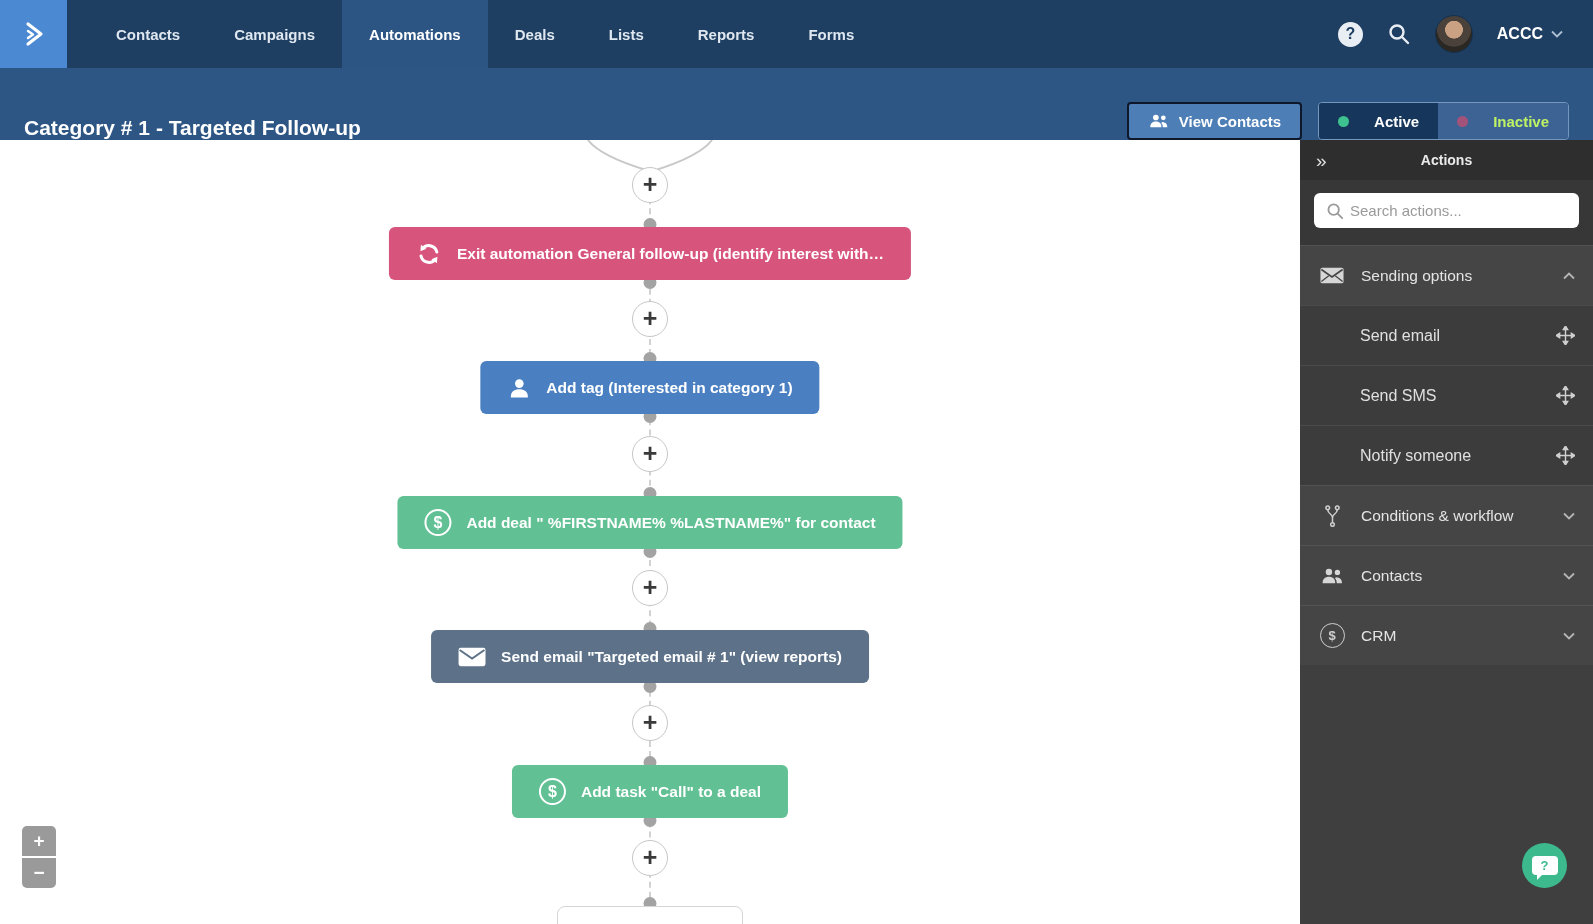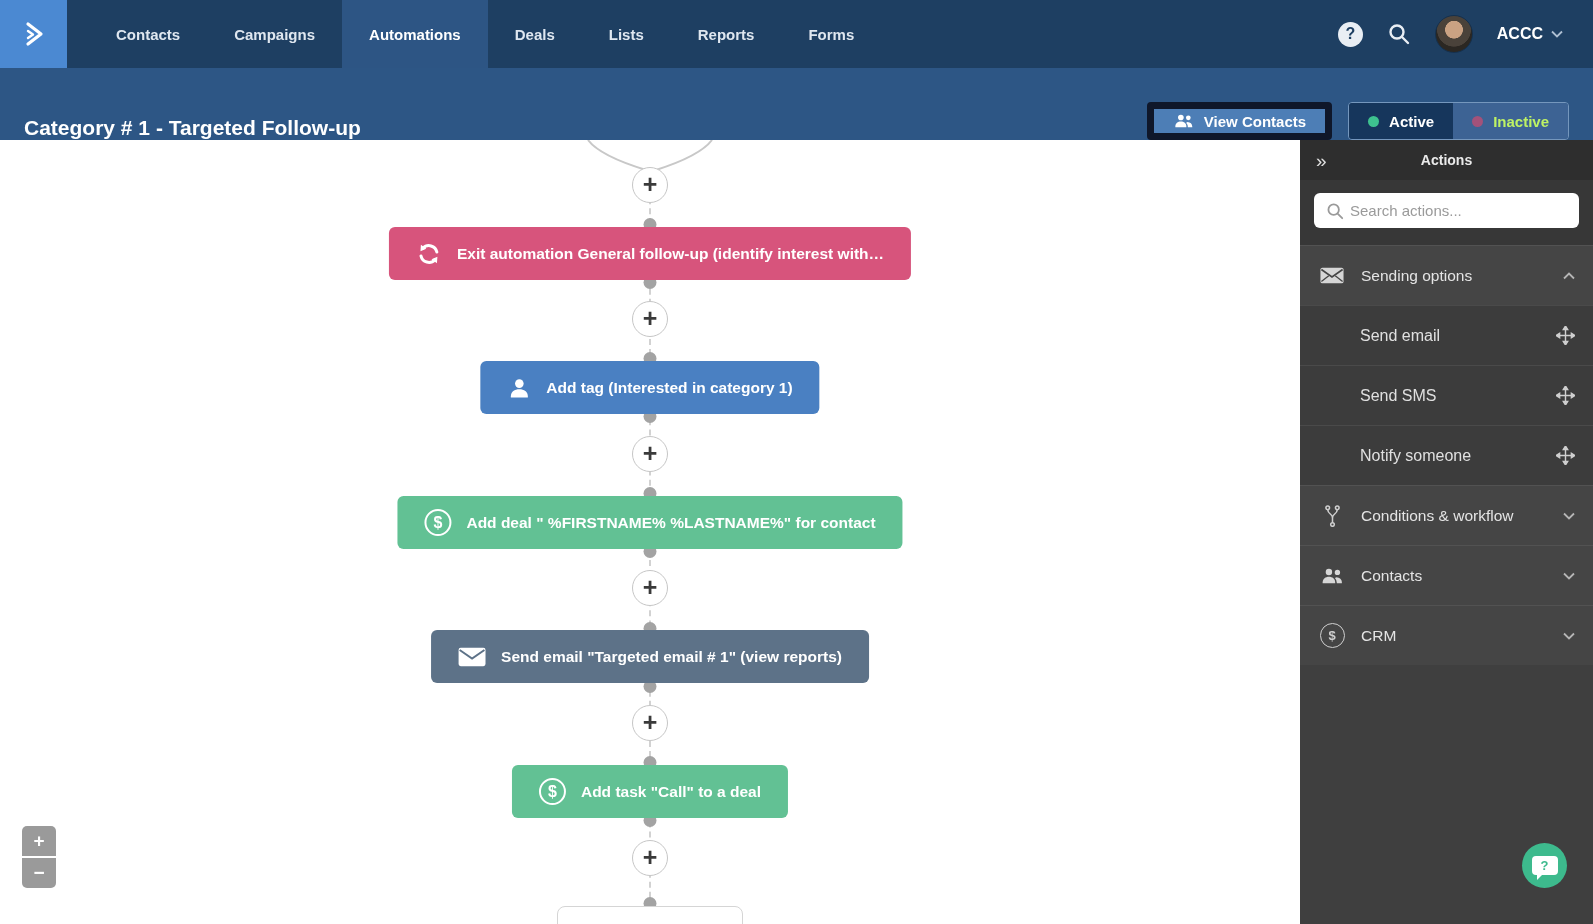--- a/index.html
+++ b/index.html
@@ -20,25 +20,25 @@
   .avatar { width:38px; height:38px; border-radius:50%; cursor:pointer;
     background:radial-gradient(circle at 50% 38%, #caa283 0 30%, #4a423a 32% 58%, #2b2722 60%);
     border:1px solid #15304d; }
   .account { display:flex; align-items:center; gap:8px; font-size:16px; font-weight:bold; color:#fff; cursor:pointer; }
 
   
   .titlebar { position:absolute; top:68px; left:0; width:1593px; height:72px; background:#2d5685;
     display:flex; align-items:flex-end; padding:0 24px; z-index:29; }
   .page-title { color:#fff; font-size:21px; font-weight:bold; }
   .titlebar-right { margin-left:auto; display:flex; align-items:center; gap:16px; }
-  .btn-view-contacts { height:38px; background:#4d7eb6; border:7px solid #0f172a; border-radius:4px;
+  .btn-view-contacts { height:38px; background:#4d7eb6; border:2px solid #0f172a; border-radius:4px;
     color:#fff; font-size:15px; font-weight:bold; display:flex; align-items:center; gap:9px;
     padding:0 19px; cursor:pointer; }
   .toggle { height:38px; display:flex; border:1px solid #7597bd; border-radius:4px; overflow:hidden; }
-  .toggle-seg { display:flex; align-items:center; gap:10px; padding:0 19px; font-size:15px;
+  .toggle-seg { display:flex; align-items:center; gap:25px; padding:0 19px; font-size:15px;
     font-weight:bold; cursor:pointer; }
   .toggle-seg.on { background:#16365c; color:#fff; }
   .toggle-seg.off { background:#3d6394; color:#bef264; }
   .dot-ind { width:11px; height:11px; border-radius:50%; }
   .dot-active { background:#3ec28f; }
   .dot-inactive { background:#a3527a; }
 
   
   .canvas { position:absolute; top:140px; left:0; width:1300px; height:784px; background:#fff; overflow:hidden; }
   .merge-lines { position:absolute; left:0; top:0; }

